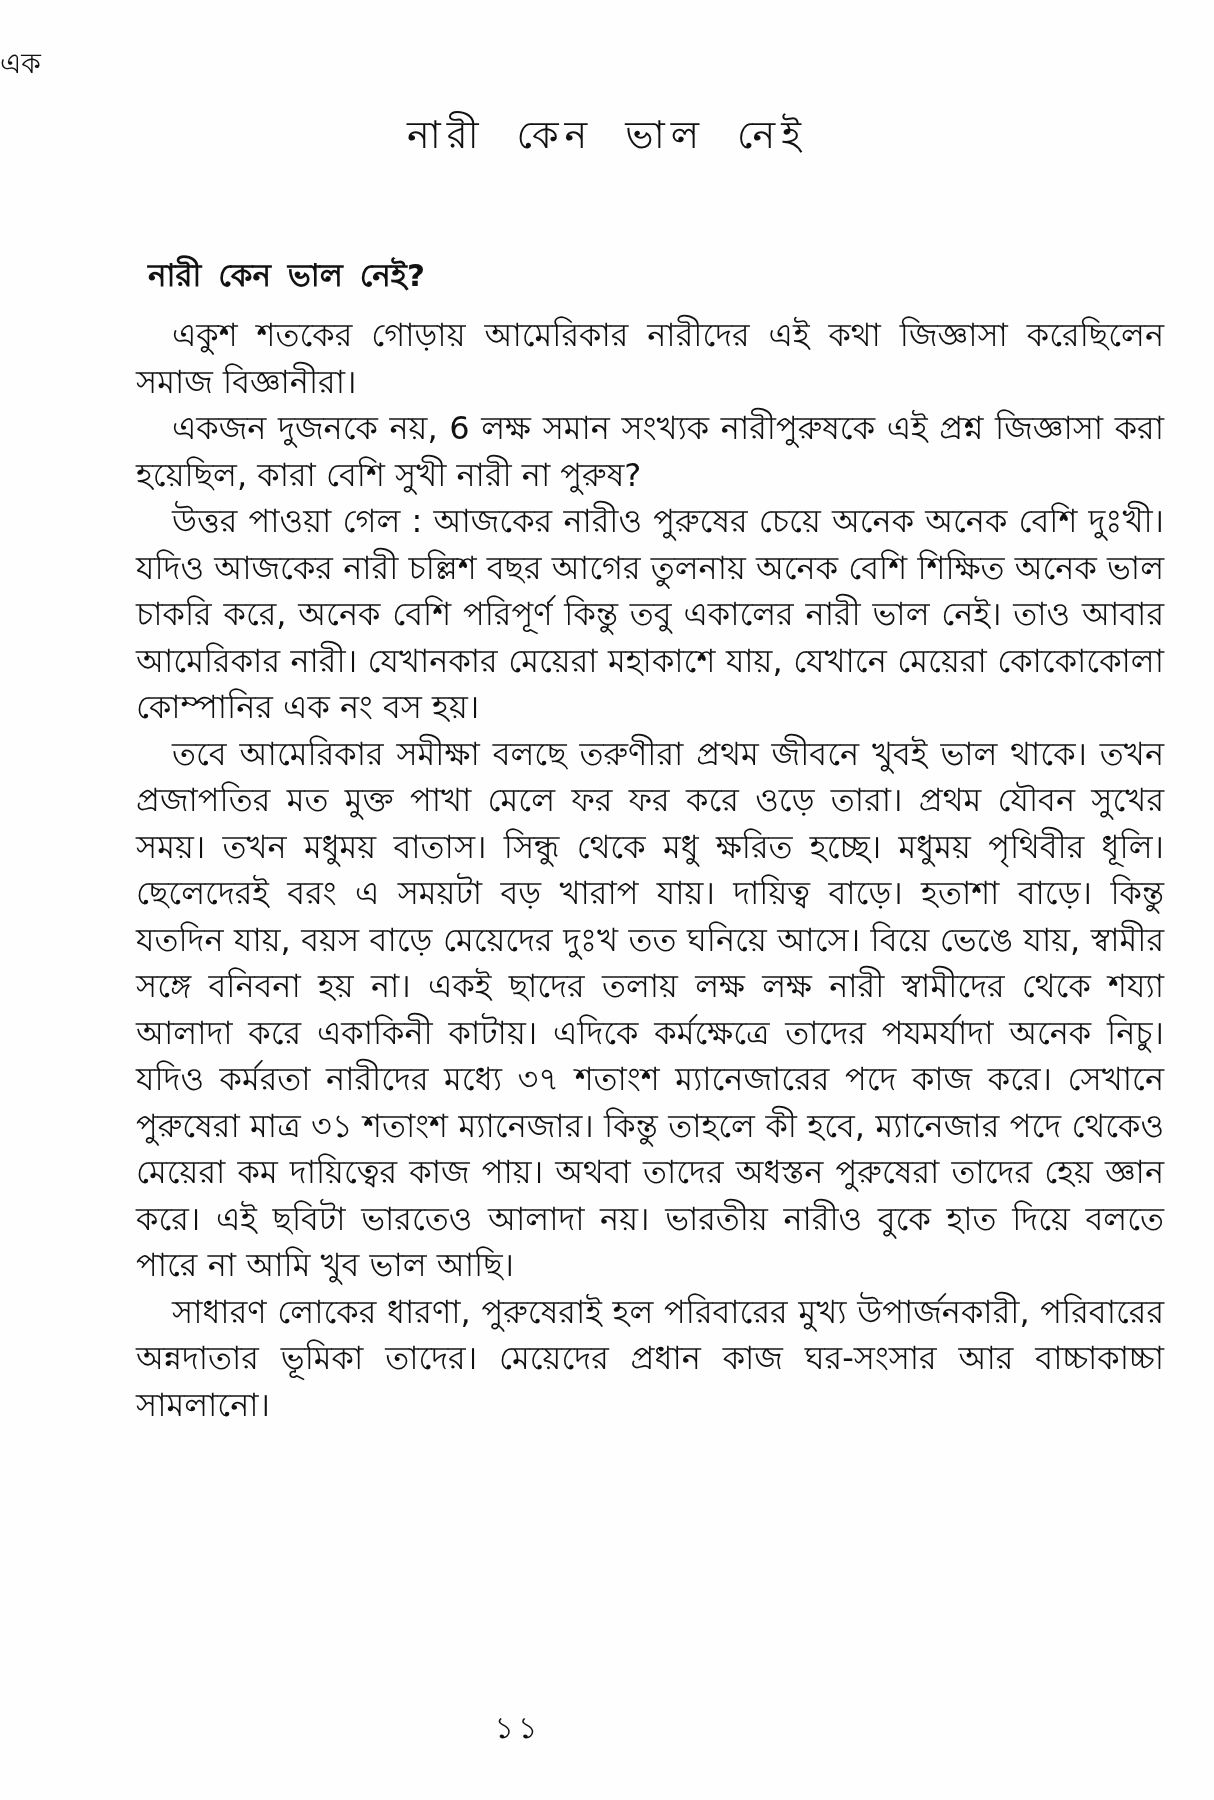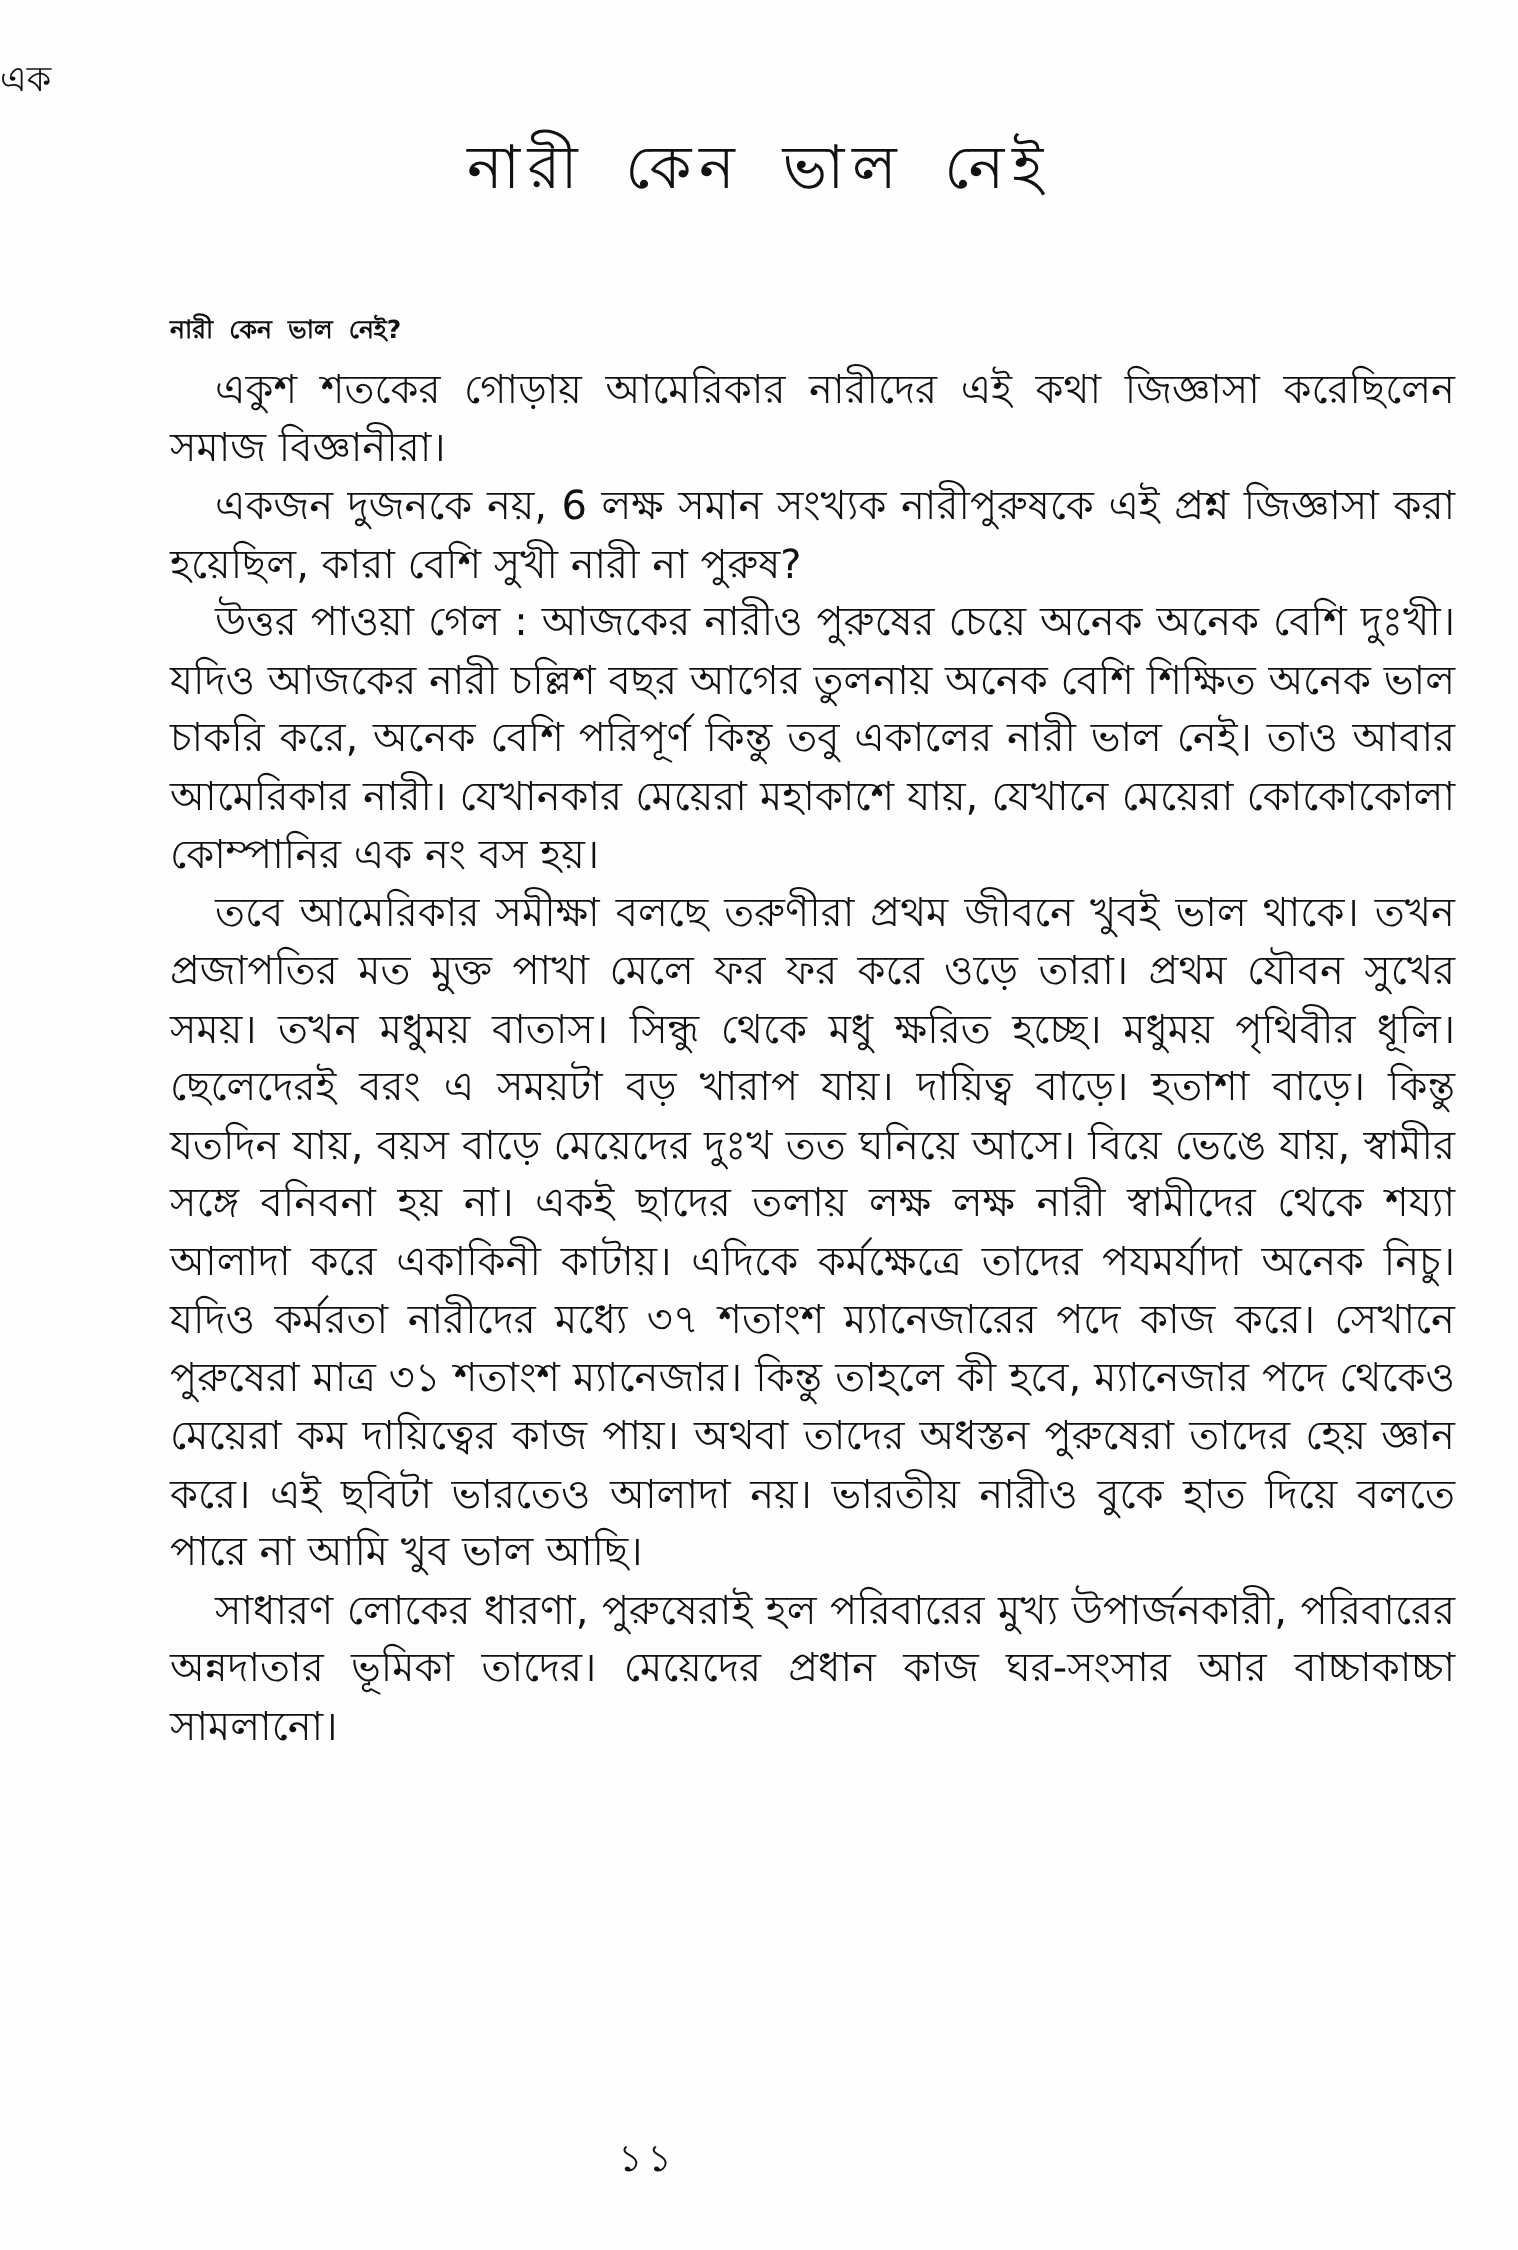--- a/index.html
+++ b/index.html
@@ -11,28 +11,28 @@
   .page {
     position: absolute; left: 0; top: 0; width: 1214px; height: 1800px;
     background: #fefefe;
   }
   .chapter-number {
     position: absolute; top: 44px; left: 0; width: 1214px;
     font-size: 28px; line-height: 40px;
   }
   .chapter-title {
     position: absolute; top: 100px; left: 0; width: 1214px;
-    text-align: center; font-size: 48px; line-height: 70px;
-    letter-spacing: 6px; word-spacing: 14px; font-family: Liberation Serif, serif;
+    text-align: center; font-size: 38px; line-height: 70px;
+    letter-spacing: 6px; word-spacing: 14px;
   }
   .body-text {
     position: absolute; left: 136px; top: 238px; width: 1028px;
   }
   .section-heading {
-    font-size: 20px; font-weight: bold; line-height: 50px; margin: 0;
+    font-size: 31px; font-weight: bold; line-height: 50px; margin: 12px;
     word-spacing: 6px;
   }
   .para {
     font-size: 32px; line-height: 46.5px; margin: 0;
     text-align: justify; text-align-last: left;
   }
   .para.indent { text-indent: 36px; }
   .para + .para { margin-top: 0; }
   .page-number {
     position: absolute; top: 1708px; left: 0; width: 1036px;

